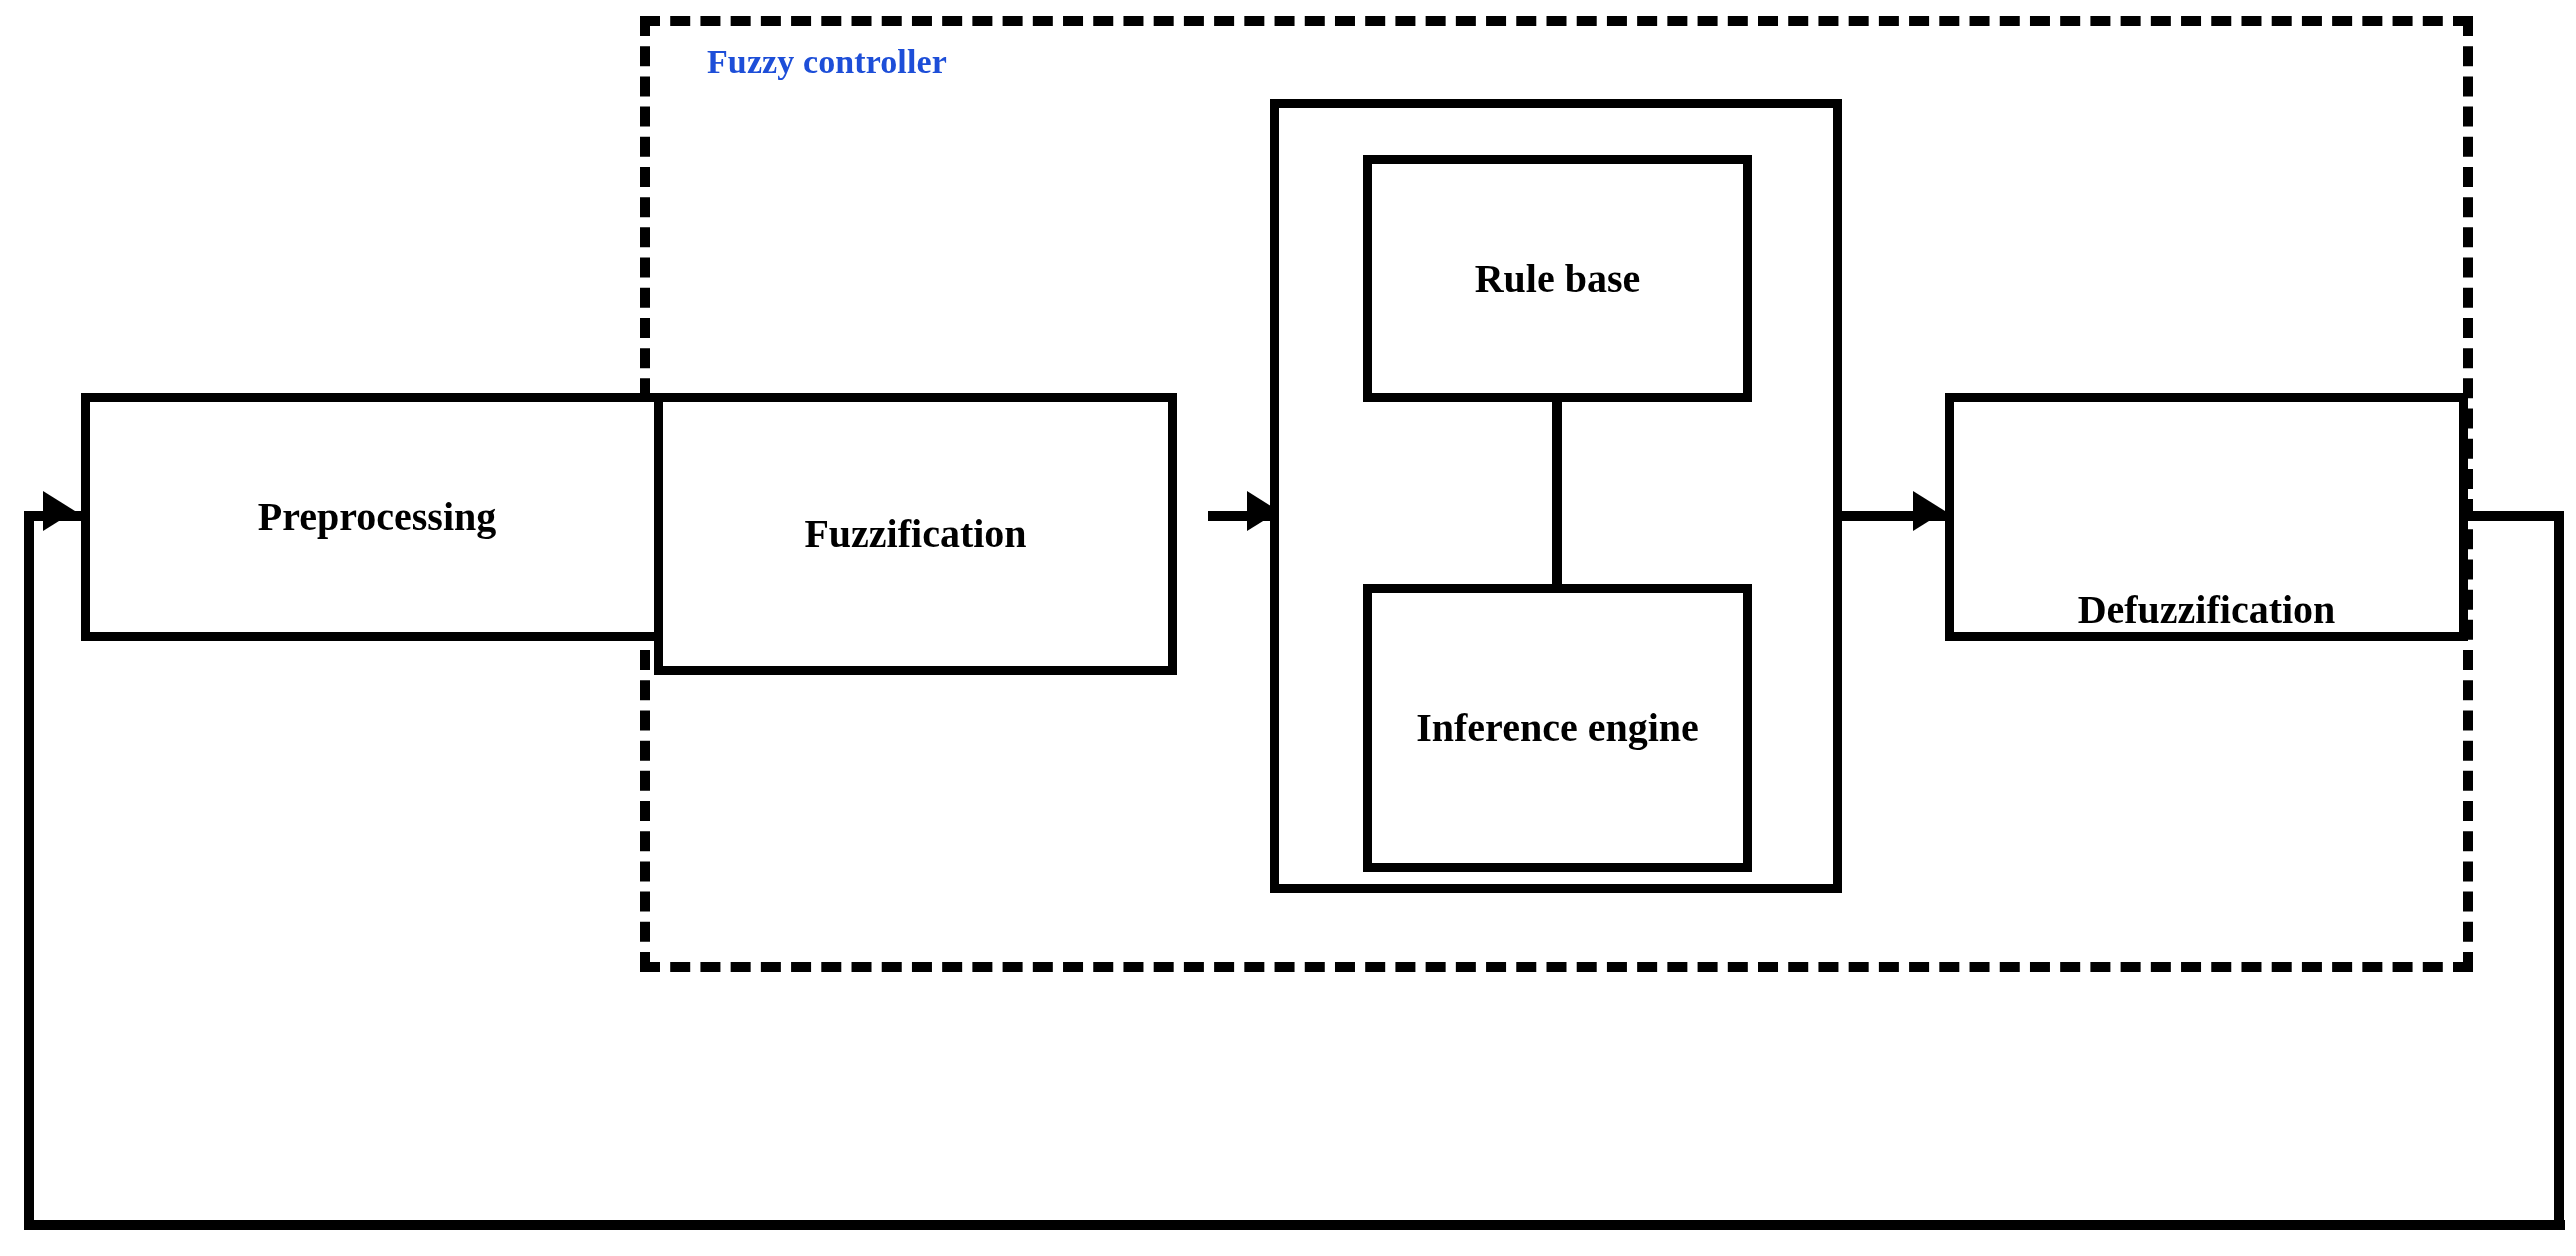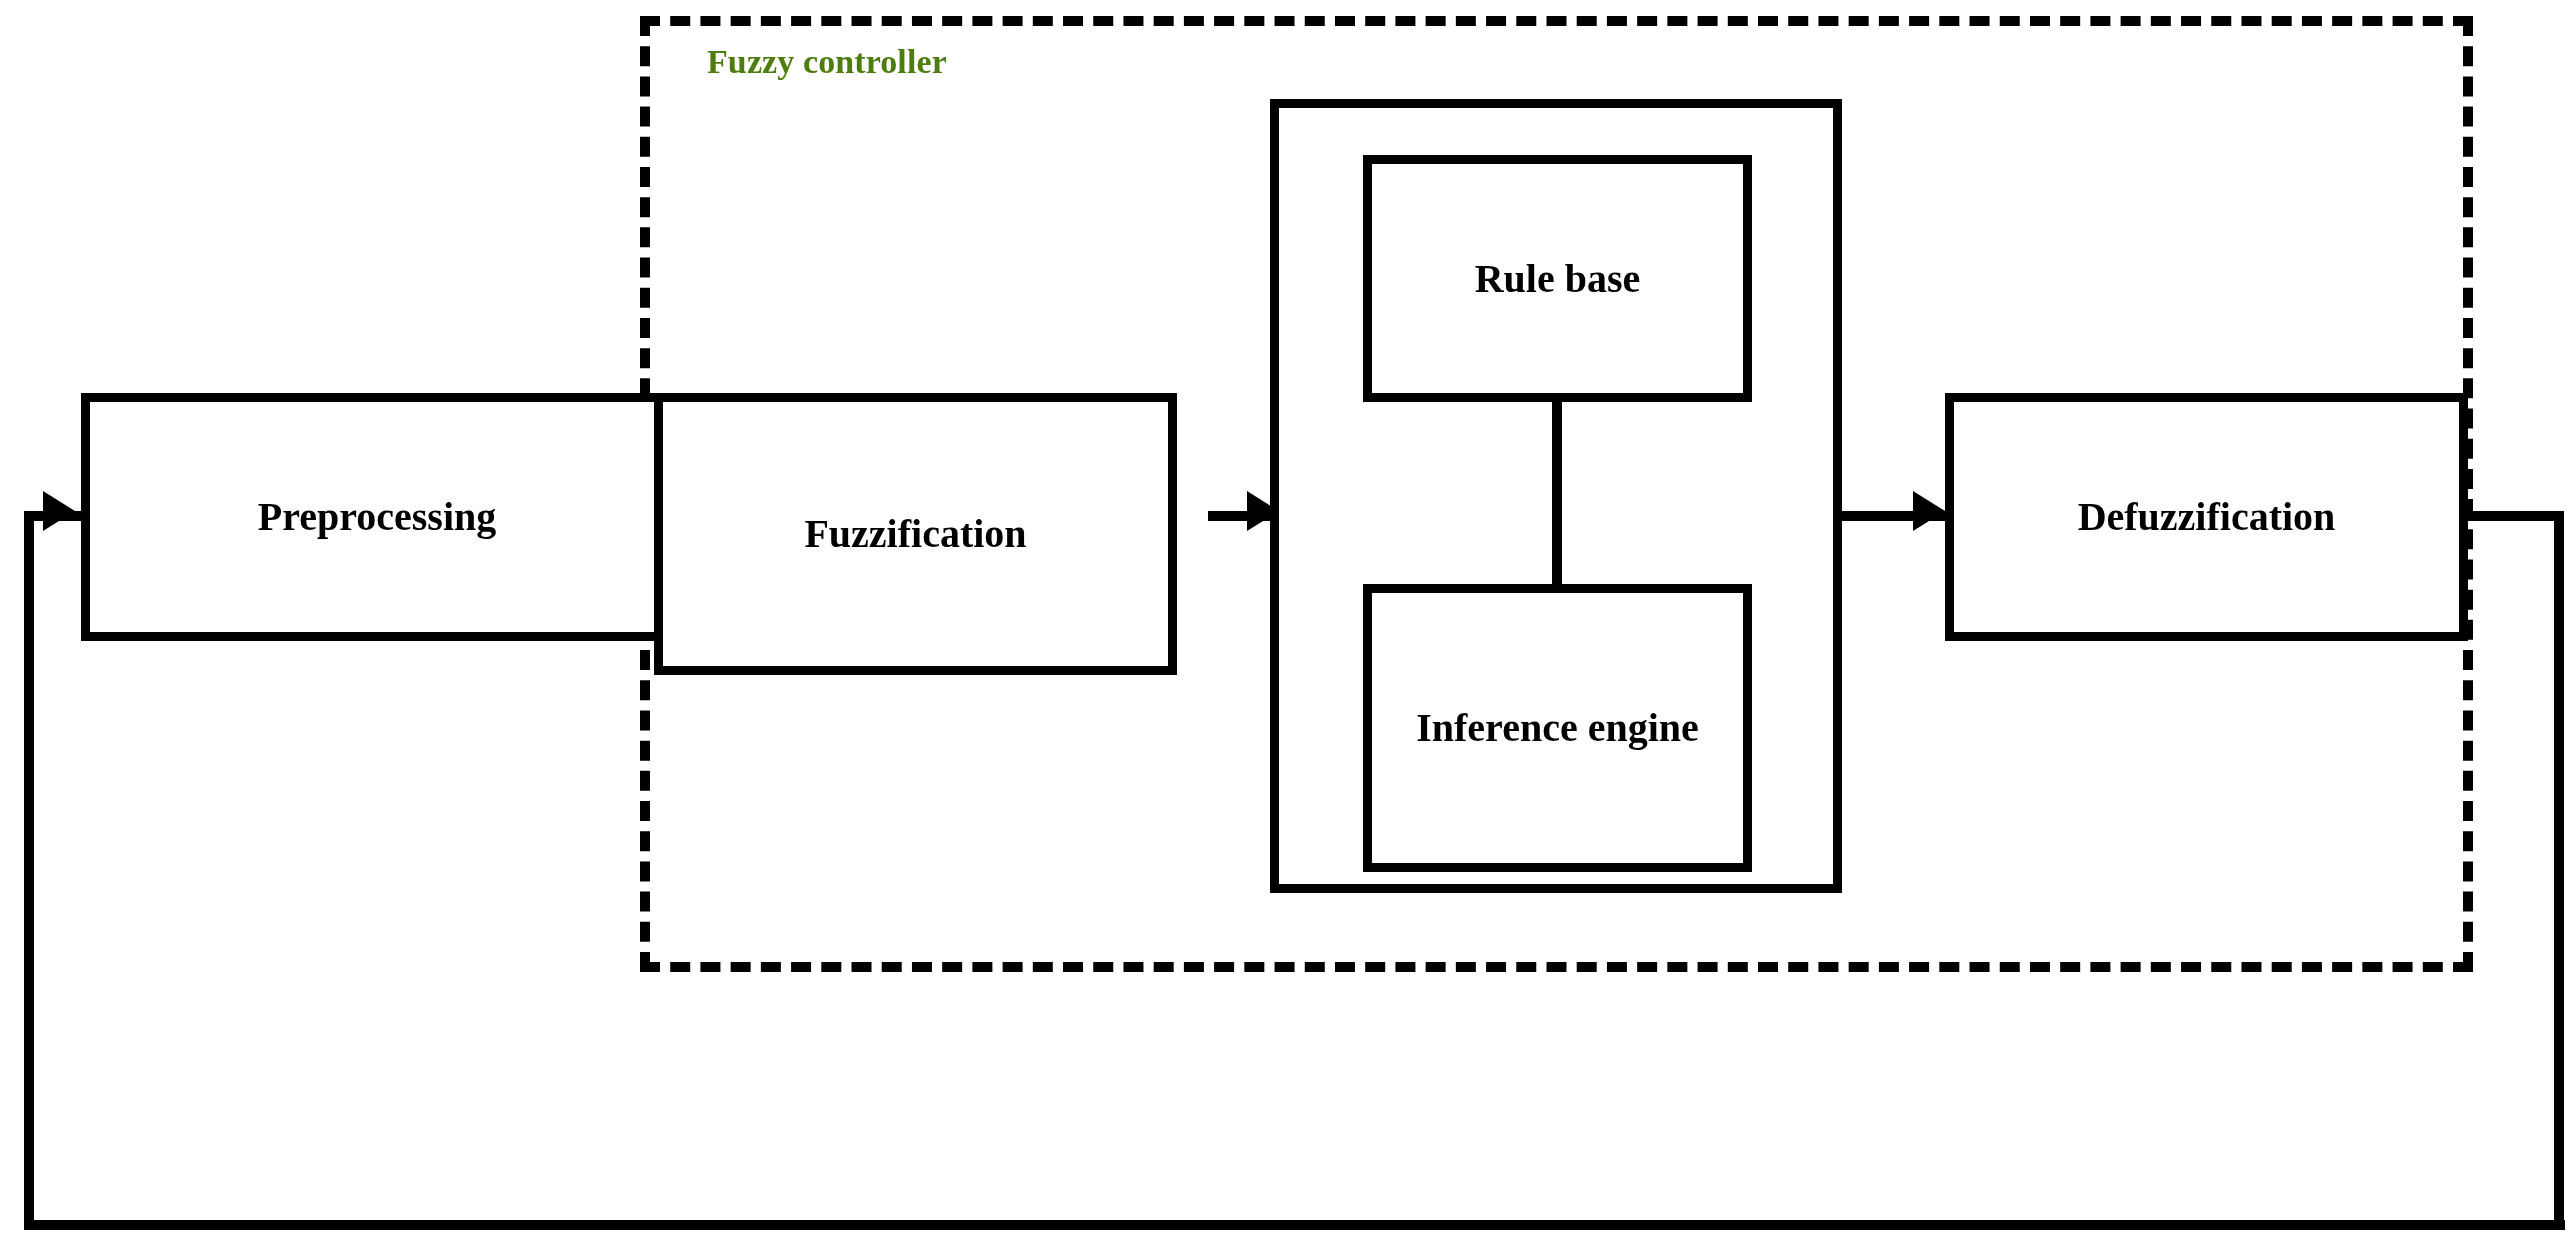--- a/index.html
+++ b/index.html
@@ -30,21 +30,21 @@
     border: 10.3px dashed #000000;
     box-sizing: border-box;
     background: transparent;
   }
   .group-label {
     position: absolute;
     left: 707px;
     top: 43px;
     font-size: 34px;
     font-weight: bold;
-    color: #4d7c0f;
+    color: #1d4ed8;
     letter-spacing: 0.1px;
     white-space: nowrap;
   }
 
   
   .pbox {
     position: absolute;
     box-sizing: border-box;
     border: 9.6px solid #000000;
     background: #ffffff;
@@ -56,21 +56,21 @@
     font-size: 40px;
     font-weight: bold;
     color: #000000;
     white-space: nowrap;
     text-align: center;
     line-height: 1.1;
   }
 
   #box-preprocessing  { left: 81px;  top: 393px; width: 592px; height: 248px; }
   #box-fuzzification  { left: 654px;  top: 393px; width: 523px; height: 282px; }
-  #box-defuzzification{ left: 1945px; top: 393px; width: 523px; height: 248px; }
+  #box-defuzzification{ left: 1945px; top: 393px; width: 523px; height: 248px; align-items: flex-end; }
 
   
   #panel-knowledge {
     position: absolute;
     left: 1270px;
     top: 99px;
     width: 572px;
     height: 794px;
     box-sizing: border-box;
     border: 9.6px solid #000000;

